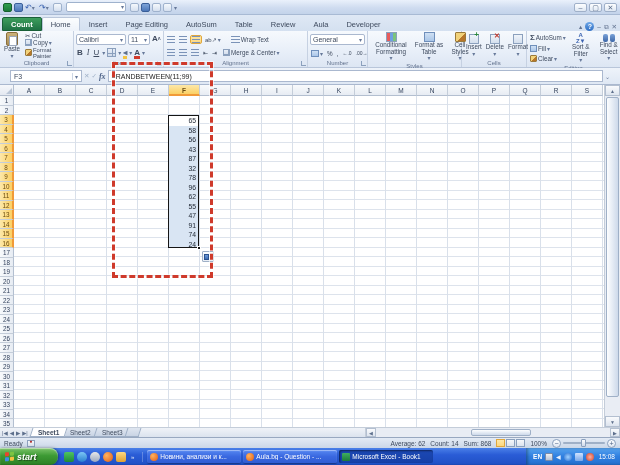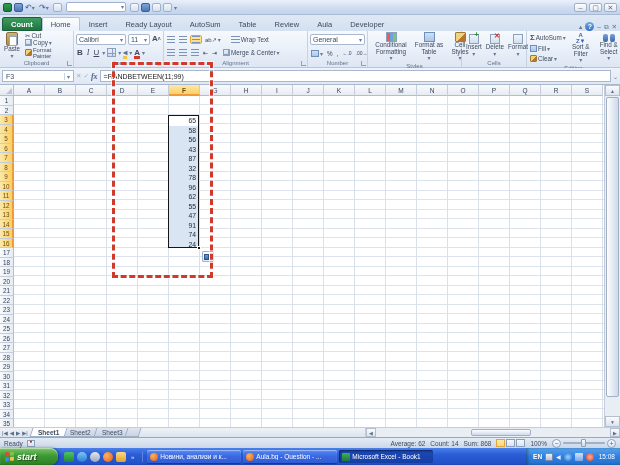--- a/index.html
+++ b/index.html
@@ -75,21 +75,21 @@
   .cell-g { width:10px; height:10px; background:linear-gradient(#f0f4fa,#d4dfee); border:1px solid #8ba0bd; position:relative; }
   .cell-g.ins:after { content:"+"; color:#2c8a3c; font-weight:bold; position:absolute; right:-1px; top:-3px; font-size:8px; }
   .cell-g.del:after { content:"✕"; color:#c43b2f; font-weight:bold; position:absolute; right:-1px; top:-2px; font-size:7px; }
   .az-ico { font-size:6px; font-weight:bold; color:#3a62b0; line-height:6px; }
   .binoc { width:12px; height:8px; position:relative; }
   .binoc:before,.binoc:after { content:""; position:absolute; top:0; width:5px; height:8px; border-radius:2px; background:linear-gradient(#7aa2d8,#3c66a8); }
   .binoc:before{left:0;} .binoc:after{right:0;}
 
   
   .fbar { position:absolute; left:0; top:68px; width:620px; height:17px; background:linear-gradient(#eef3fa,#dfe8f4);
-    border-bottom:1px solid #aab8cf; display:flex; align-items:center; padding:2px 2px; gap:2px; }
+    border-bottom:1px solid #aab8cf; display:flex; align-items:center; padding:2px 10px; gap:2px; }
   .namebox { width:72px; height:12px; background:#fff; border:1px solid #aab8cf; display:flex; align-items:center; padding:0 3px; font-size:7px; }
   .namebox .drop { margin-left:auto; border-left:1px solid #ccd6e4; padding-left:2px; }
   .fbtns { display:flex; gap:2px; align-items:center; color:#9fb0c7; font-size:6.5px; }
   .fx { font-style:italic; font-family:"Liberation Serif",serif; font-weight:bold; color:#4e6388; font-size:8px; }
   .finput { flex:1; height:12px; background:#fff; border:1px solid #aab8cf; display:flex; align-items:center; padding:0 3px; font-size:7px; color:#222; }
   .fexpand { font-size:6px; color:#67799a; }
 
   
   .sheet { position:absolute; left:0; top:85px; width:620px; height:342px; background:#fff; }
   .corner { position:absolute; left:0; top:0; width:14px; height:11px; background:linear-gradient(#f6f8fb,#e4e9f1);
@@ -217,21 +217,21 @@
       <span class="wbtn">▢</span>
       <span class="wbtn">✕</span>
     </div>
   </div>
 
   <div class="tabrow">
     <div id="rtabs" style="display:flex; align-items:flex-end;">
         <div class="rtab file">Count</div>
         <div class="rtab active">Home</div>
         <div class="rtab">Insert</div>
-        <div class="rtab">Ready Layout</div>
+        <div class="rtab">Page Editing</div>
         <div class="rtab">AutoSum</div>
         <div class="rtab">Table</div>
         <div class="rtab">Review</div>
         <div class="rtab">Aula</div>
         <div class="rtab">Developer</div>
       </div>
     <div class="tabrow-right">
       <span class="mini">▴</span>
       <span class="help-btn">?</span>
       <span class="mini">–</span>

